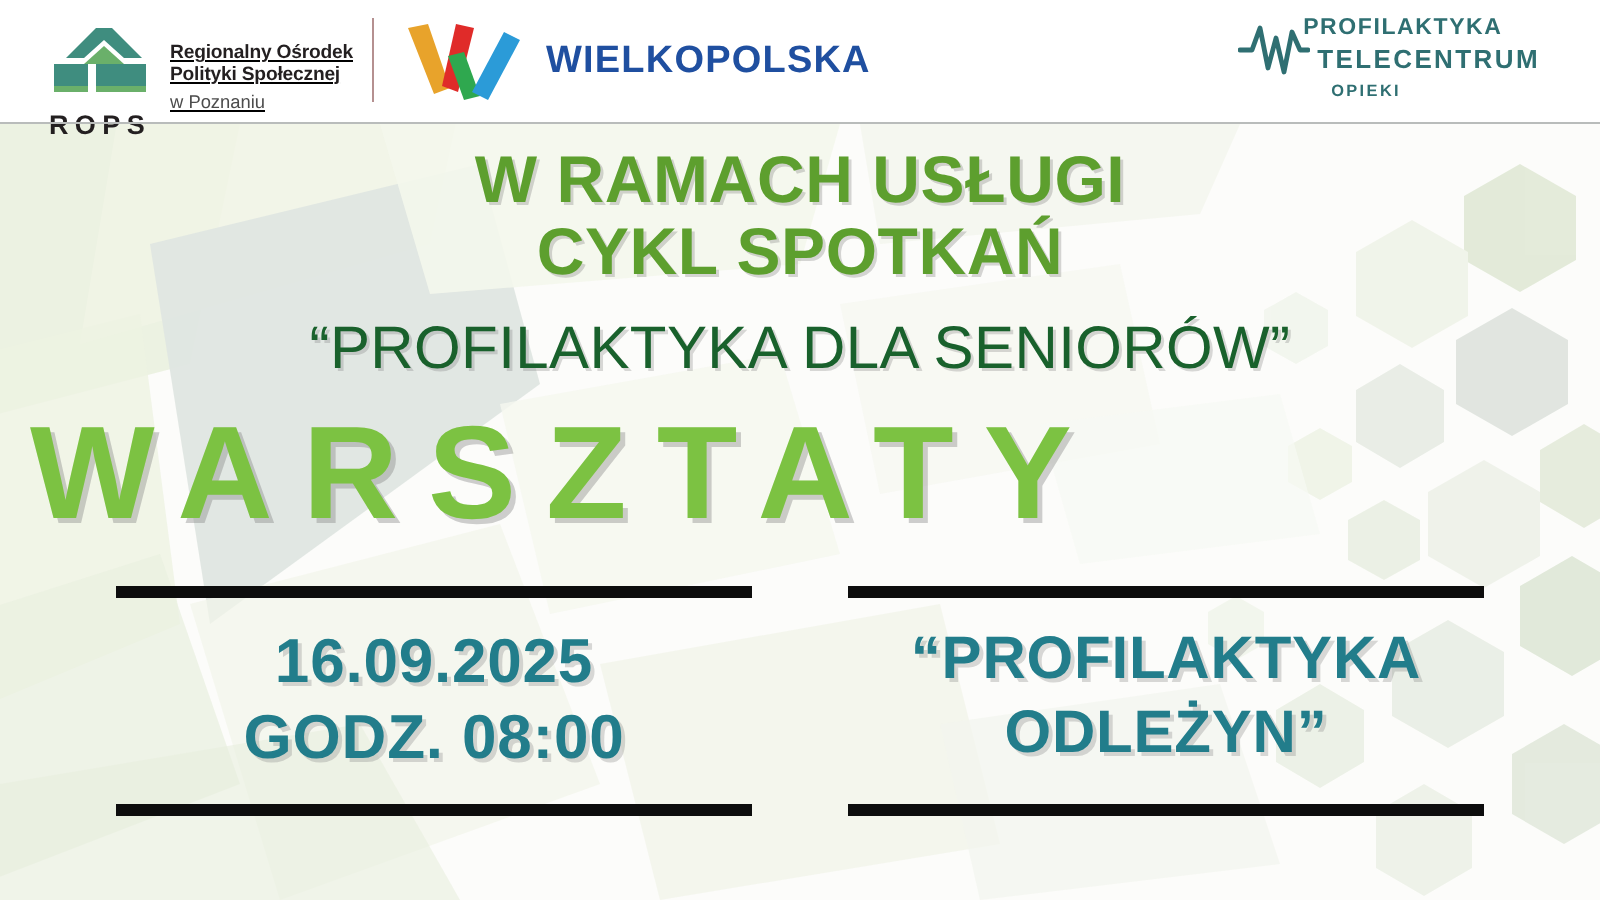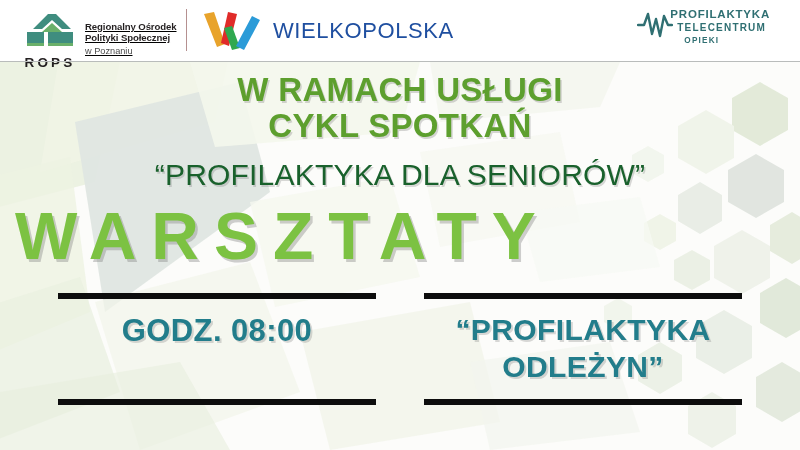--- a/index.html
+++ b/index.html
@@ -56,37 +56,37 @@
     width:1px; height:42px; background:#9c6b6b; opacity:.75;
   }
 
   
   .wlkp-block{
     position:absolute; left:200px; top:10px;
     display:flex; align-items:center; gap:11px;
   }
   .wlkp-mark{ width:62px; height:42px; display:block; }
   .wlkp-word{
-    font-size:22px; font-weight:normal; color:#1f4fa0;
+    font-size:19px; font-weight:bold; color:#1f4fa0;
     letter-spacing:0.6px; white-space:nowrap;
   }
 
   
   .tele-block{
     position:absolute; right:30px; top:8px;
     display:flex; align-items:flex-start; gap:0px;
   }
   .tele-mark{ width:36px; height:28px; display:block; margin-top:2px;}
   .tele-text{ margin-left:-3px; }
   .tele-l1{
     font-size:11.5px; font-weight:bold; color:#2f6f72;
     letter-spacing:0.8px; line-height:1.05; white-space:nowrap;
   }
   .tele-l2{
-    font-size:10px; font-weight:bold; color:#2f6f72;
+    font-size:13px; font-weight:bold; color:#2f6f72;
     letter-spacing:1.2px; line-height:1.5; white-space:nowrap; padding-left:7px;
   }
   .tele-l3{
     font-size:8.2px; font-weight:bold; color:#2f6f72;
     letter-spacing:1.2px; line-height:1.4; white-space:nowrap; padding-left:14px;
   }
 
   
   .bg{ position:absolute; left:0; top:62px; width:800px; height:388px; overflow:hidden; z-index:1;}
   .bg svg{ display:block; }
@@ -259,20 +259,21 @@
     </div>
 
     <div class="subtitle">“PROFILAKTYKA  DLA  SENIORÓW”</div>
 
     <div class="bigword">WARSZTATY</div>
 
     <div class="row">
       <div class="col">
         <div class="col-rule"></div>
         <div class="col-body">
+          <div>16.09.2025</div>
           <div>GODZ. 08:00</div>
         </div>
       </div>
       <div class="col">
         <div class="col-rule"></div>
         <div class="col-body two">
           <div>“PROFILAKTYKA</div>
           <div>ODLEŻYN”</div>
         </div>
       </div>

